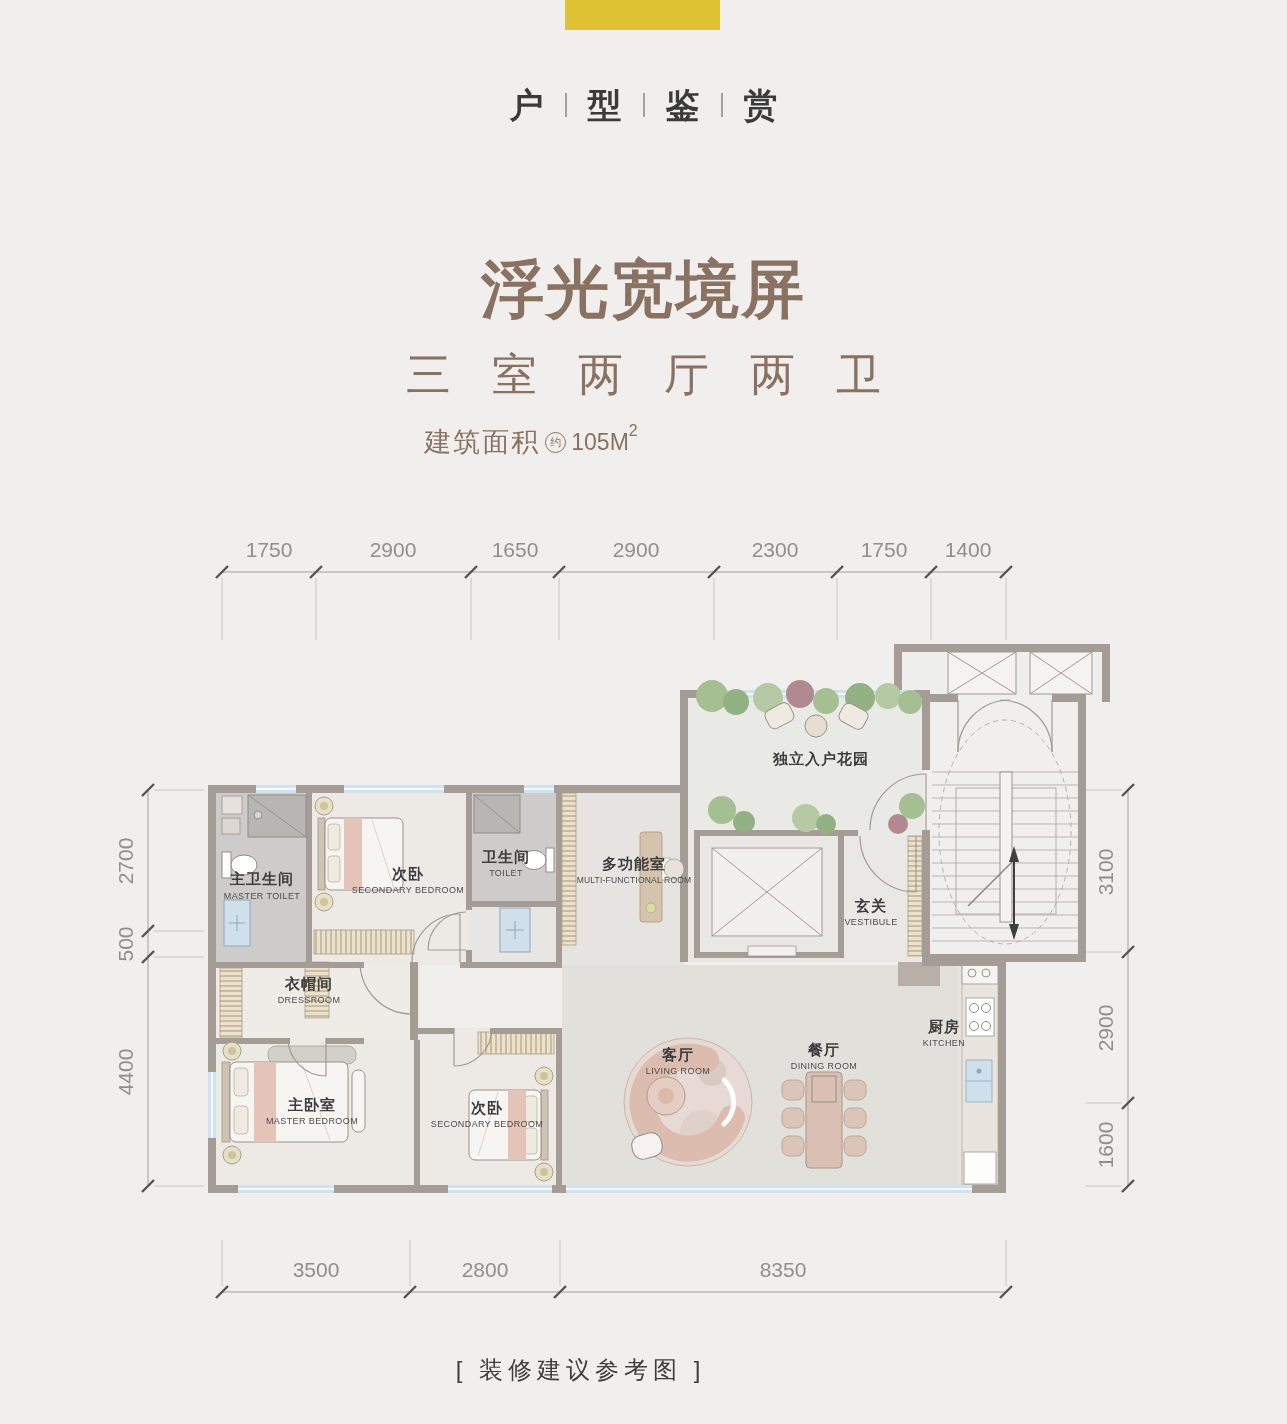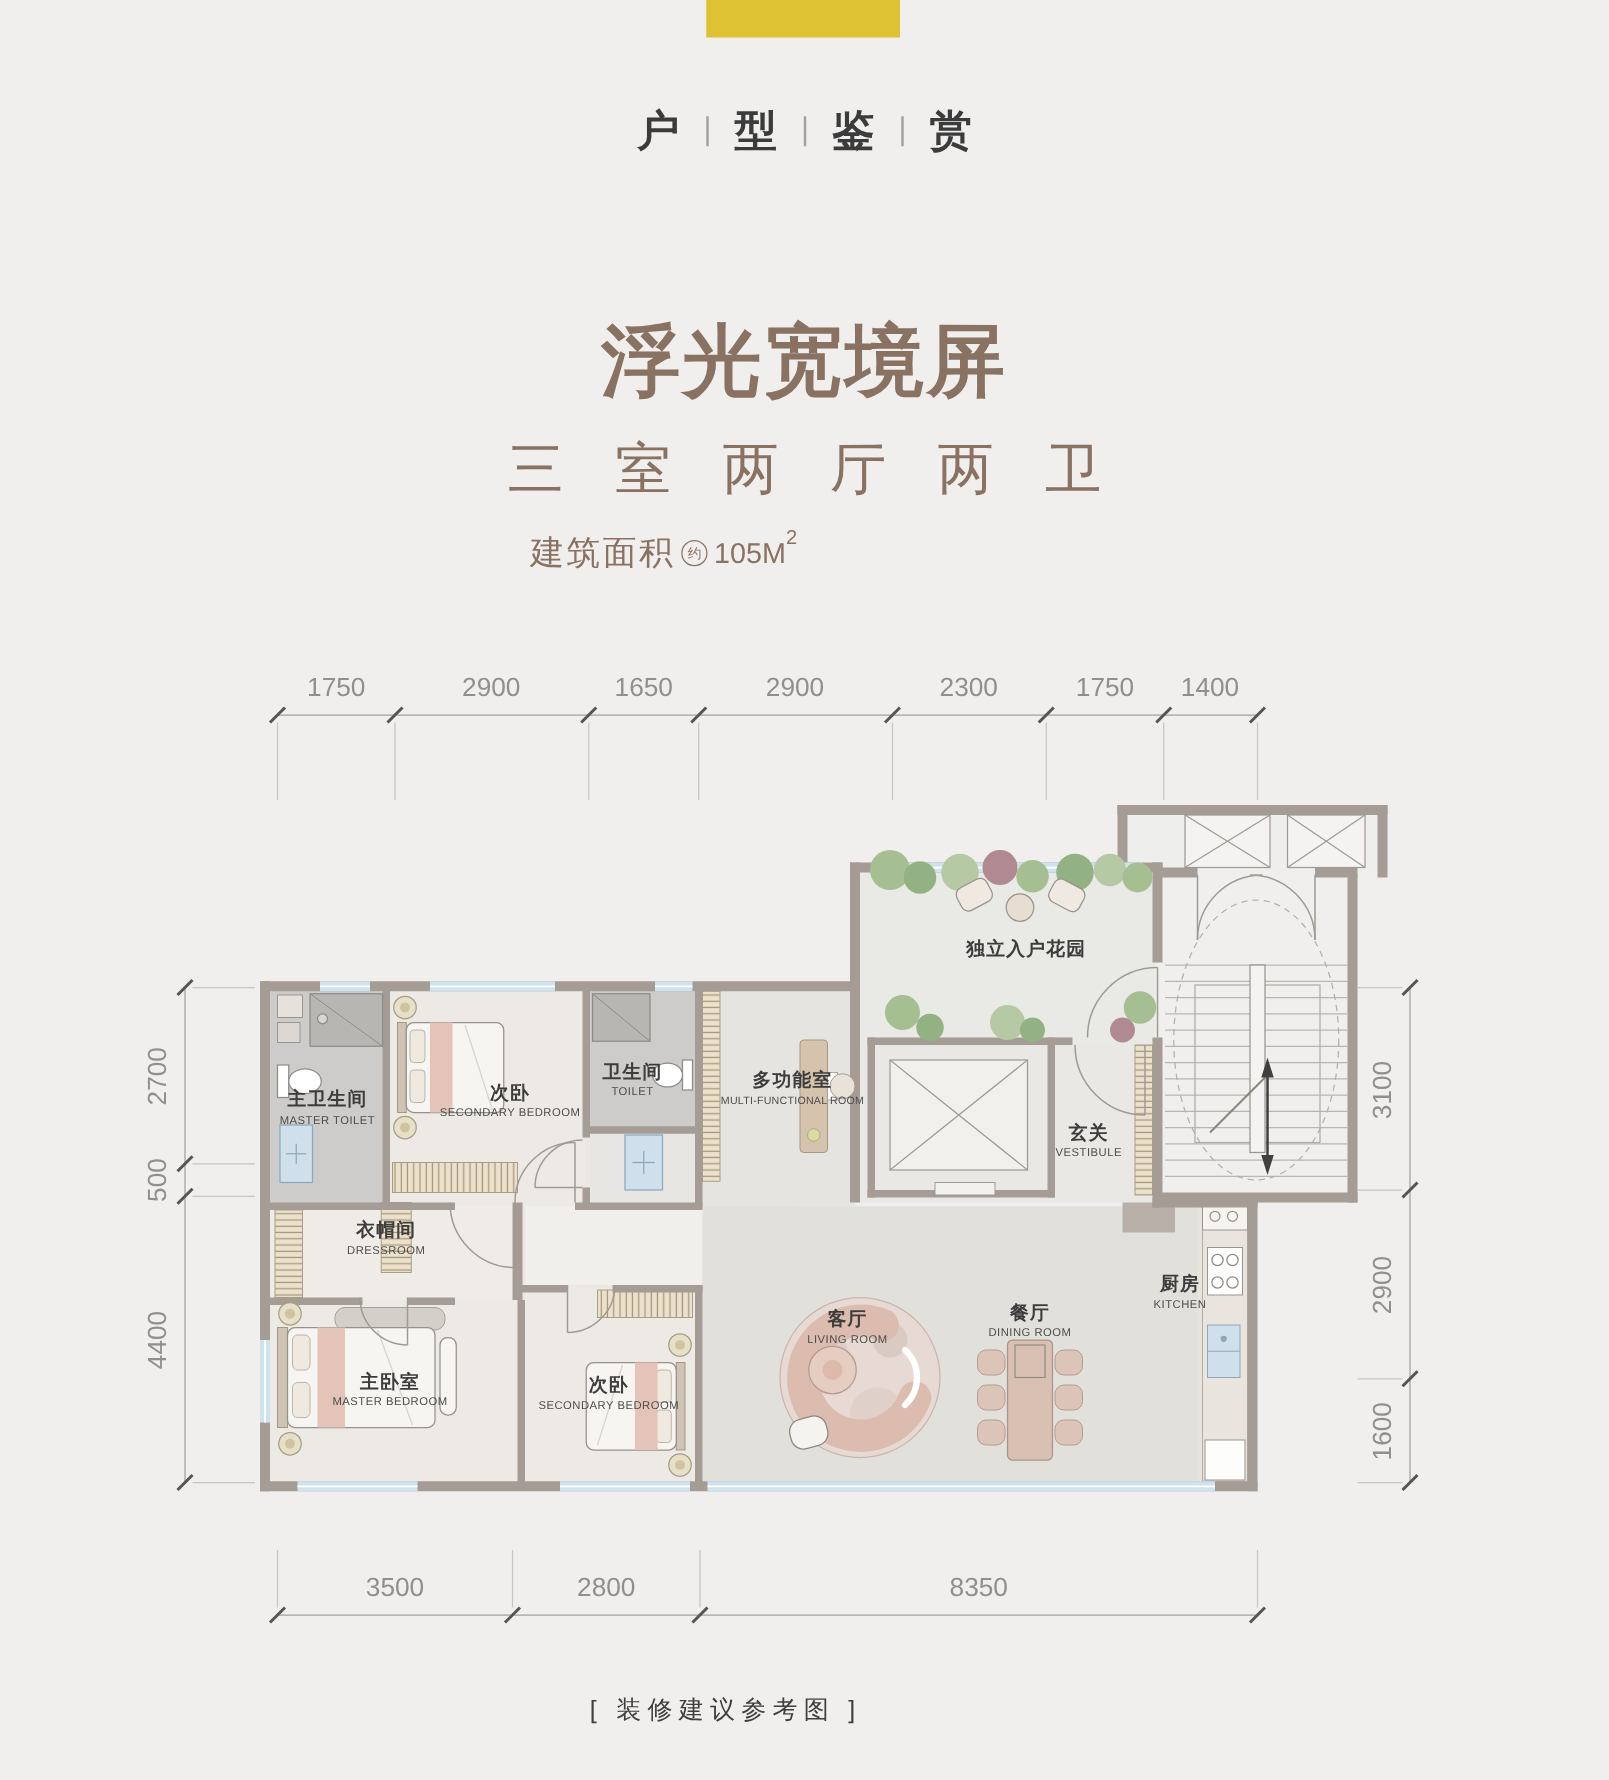--- a/index.html
+++ b/index.html
@@ -19,21 +19,21 @@
          color:#8a7262;letter-spacing:2px;line-height:1;}
   .subtitle{left:0;top:352px;width:1287px;display:flex;justify-content:center;gap:41px;}
   .subtitle span{font-size:45px;font-weight:500;color:#8a7262;line-height:1;}
   .area-row{left:0;top:424px;width:1062px;display:flex;justify-content:center;align-items:center;}
   .area-label{font-size:27px;color:#8a7262;letter-spacing:2px;}
   .area-approx{display:inline-flex;align-items:center;justify-content:center;width:19px;height:19px;
          border:1px solid #8a7262;border-radius:50%;font-size:11px;color:#8a7262;margin:0 5px;}
   .area-value{font-size:23px;color:#8a7262;font-weight:500;}
   .area-sup{font-size:16px;color:#8a7262;position:relative;top:-11px;}
   
-  .foot-note{left:0;top:1354px;width:1161px;text-align:center;font-size:20px;color:#3e3e3e;letter-spacing:5px;}
+  .foot-note{left:0;top:1354px;width:1161px;text-align:center;font-size:24px;color:#3e3e3e;letter-spacing:5px;}
   
   .cn{font:600 15px "Liberation Sans",sans-serif;fill:#3c3c3c;letter-spacing:1px;}
   .en{font:400 9px "Liberation Sans",sans-serif;fill:#4c4c4c;letter-spacing:.4px;}
   .en-s{font:400 8.5px "Liberation Sans",sans-serif;fill:#4c4c4c;letter-spacing:.2px;}
   .dim{font:400 21px "Liberation Sans",sans-serif;fill:#8f8f8f;}
   svg{display:block;}
 </style>
 </head>
 <body>
 

